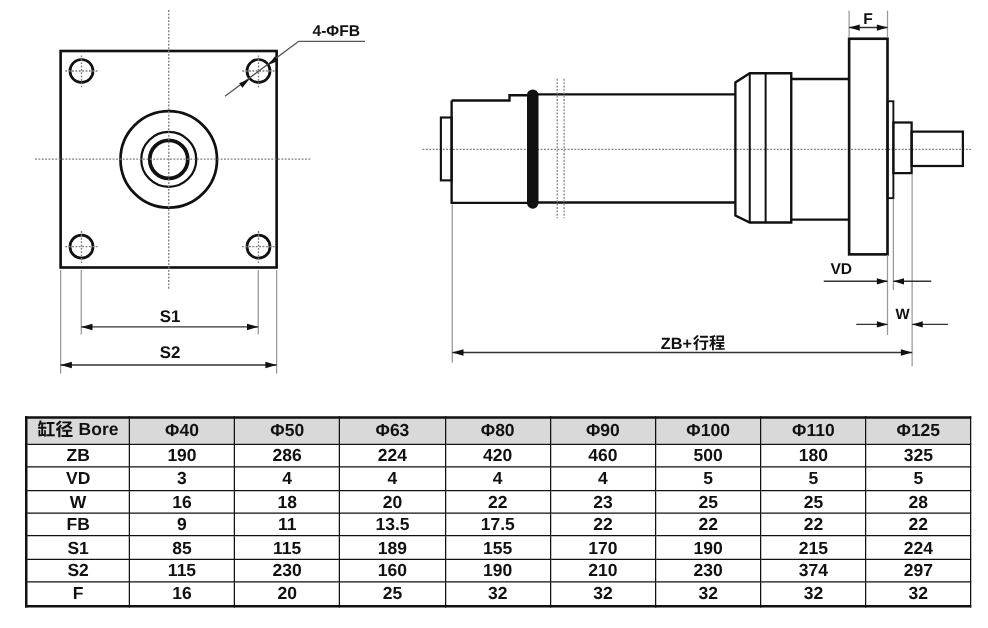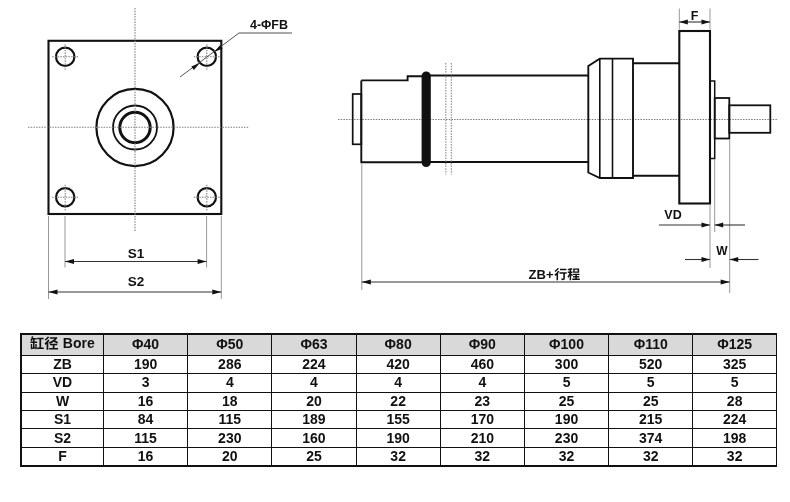--- a/index.html
+++ b/index.html
@@ -171,22 +171,22 @@
           <td>Φ110</td>
           <td>Φ125</td>
         </tr>
   <tr>
           <td>ZB</td>
           <td>190</td>
           <td>286</td>
           <td>224</td>
           <td>420</td>
           <td>460</td>
-          <td>300</td>
-          <td>520</td>
+          <td>500</td>
+          <td>180</td>
           <td>325</td>
         </tr>
   <tr>
           <td>VD</td>
           <td>3</td>
           <td>4</td>
           <td>4</td>
           <td>4</td>
           <td>4</td>
           <td>5</td>
@@ -198,40 +198,51 @@
           <td>16</td>
           <td>18</td>
           <td>20</td>
           <td>22</td>
           <td>23</td>
           <td>25</td>
           <td>25</td>
           <td>28</td>
         </tr>
   <tr>
+          <td>FB</td>
+          <td>9</td>
+          <td>11</td>
+          <td>13.5</td>
+          <td>17.5</td>
+          <td>22</td>
+          <td>22</td>
+          <td>22</td>
+          <td>22</td>
+        </tr>
+  <tr>
           <td>S1</td>
-          <td>84</td>
+          <td>85</td>
           <td>115</td>
           <td>189</td>
           <td>155</td>
           <td>170</td>
           <td>190</td>
           <td>215</td>
           <td>224</td>
         </tr>
   <tr>
           <td>S2</td>
           <td>115</td>
           <td>230</td>
           <td>160</td>
           <td>190</td>
           <td>210</td>
           <td>230</td>
           <td>374</td>
-          <td>198</td>
+          <td>297</td>
         </tr>
   <tr>
           <td>F</td>
           <td>16</td>
           <td>20</td>
           <td>25</td>
           <td>32</td>
           <td>32</td>
           <td>32</td>
           <td>32</td>

